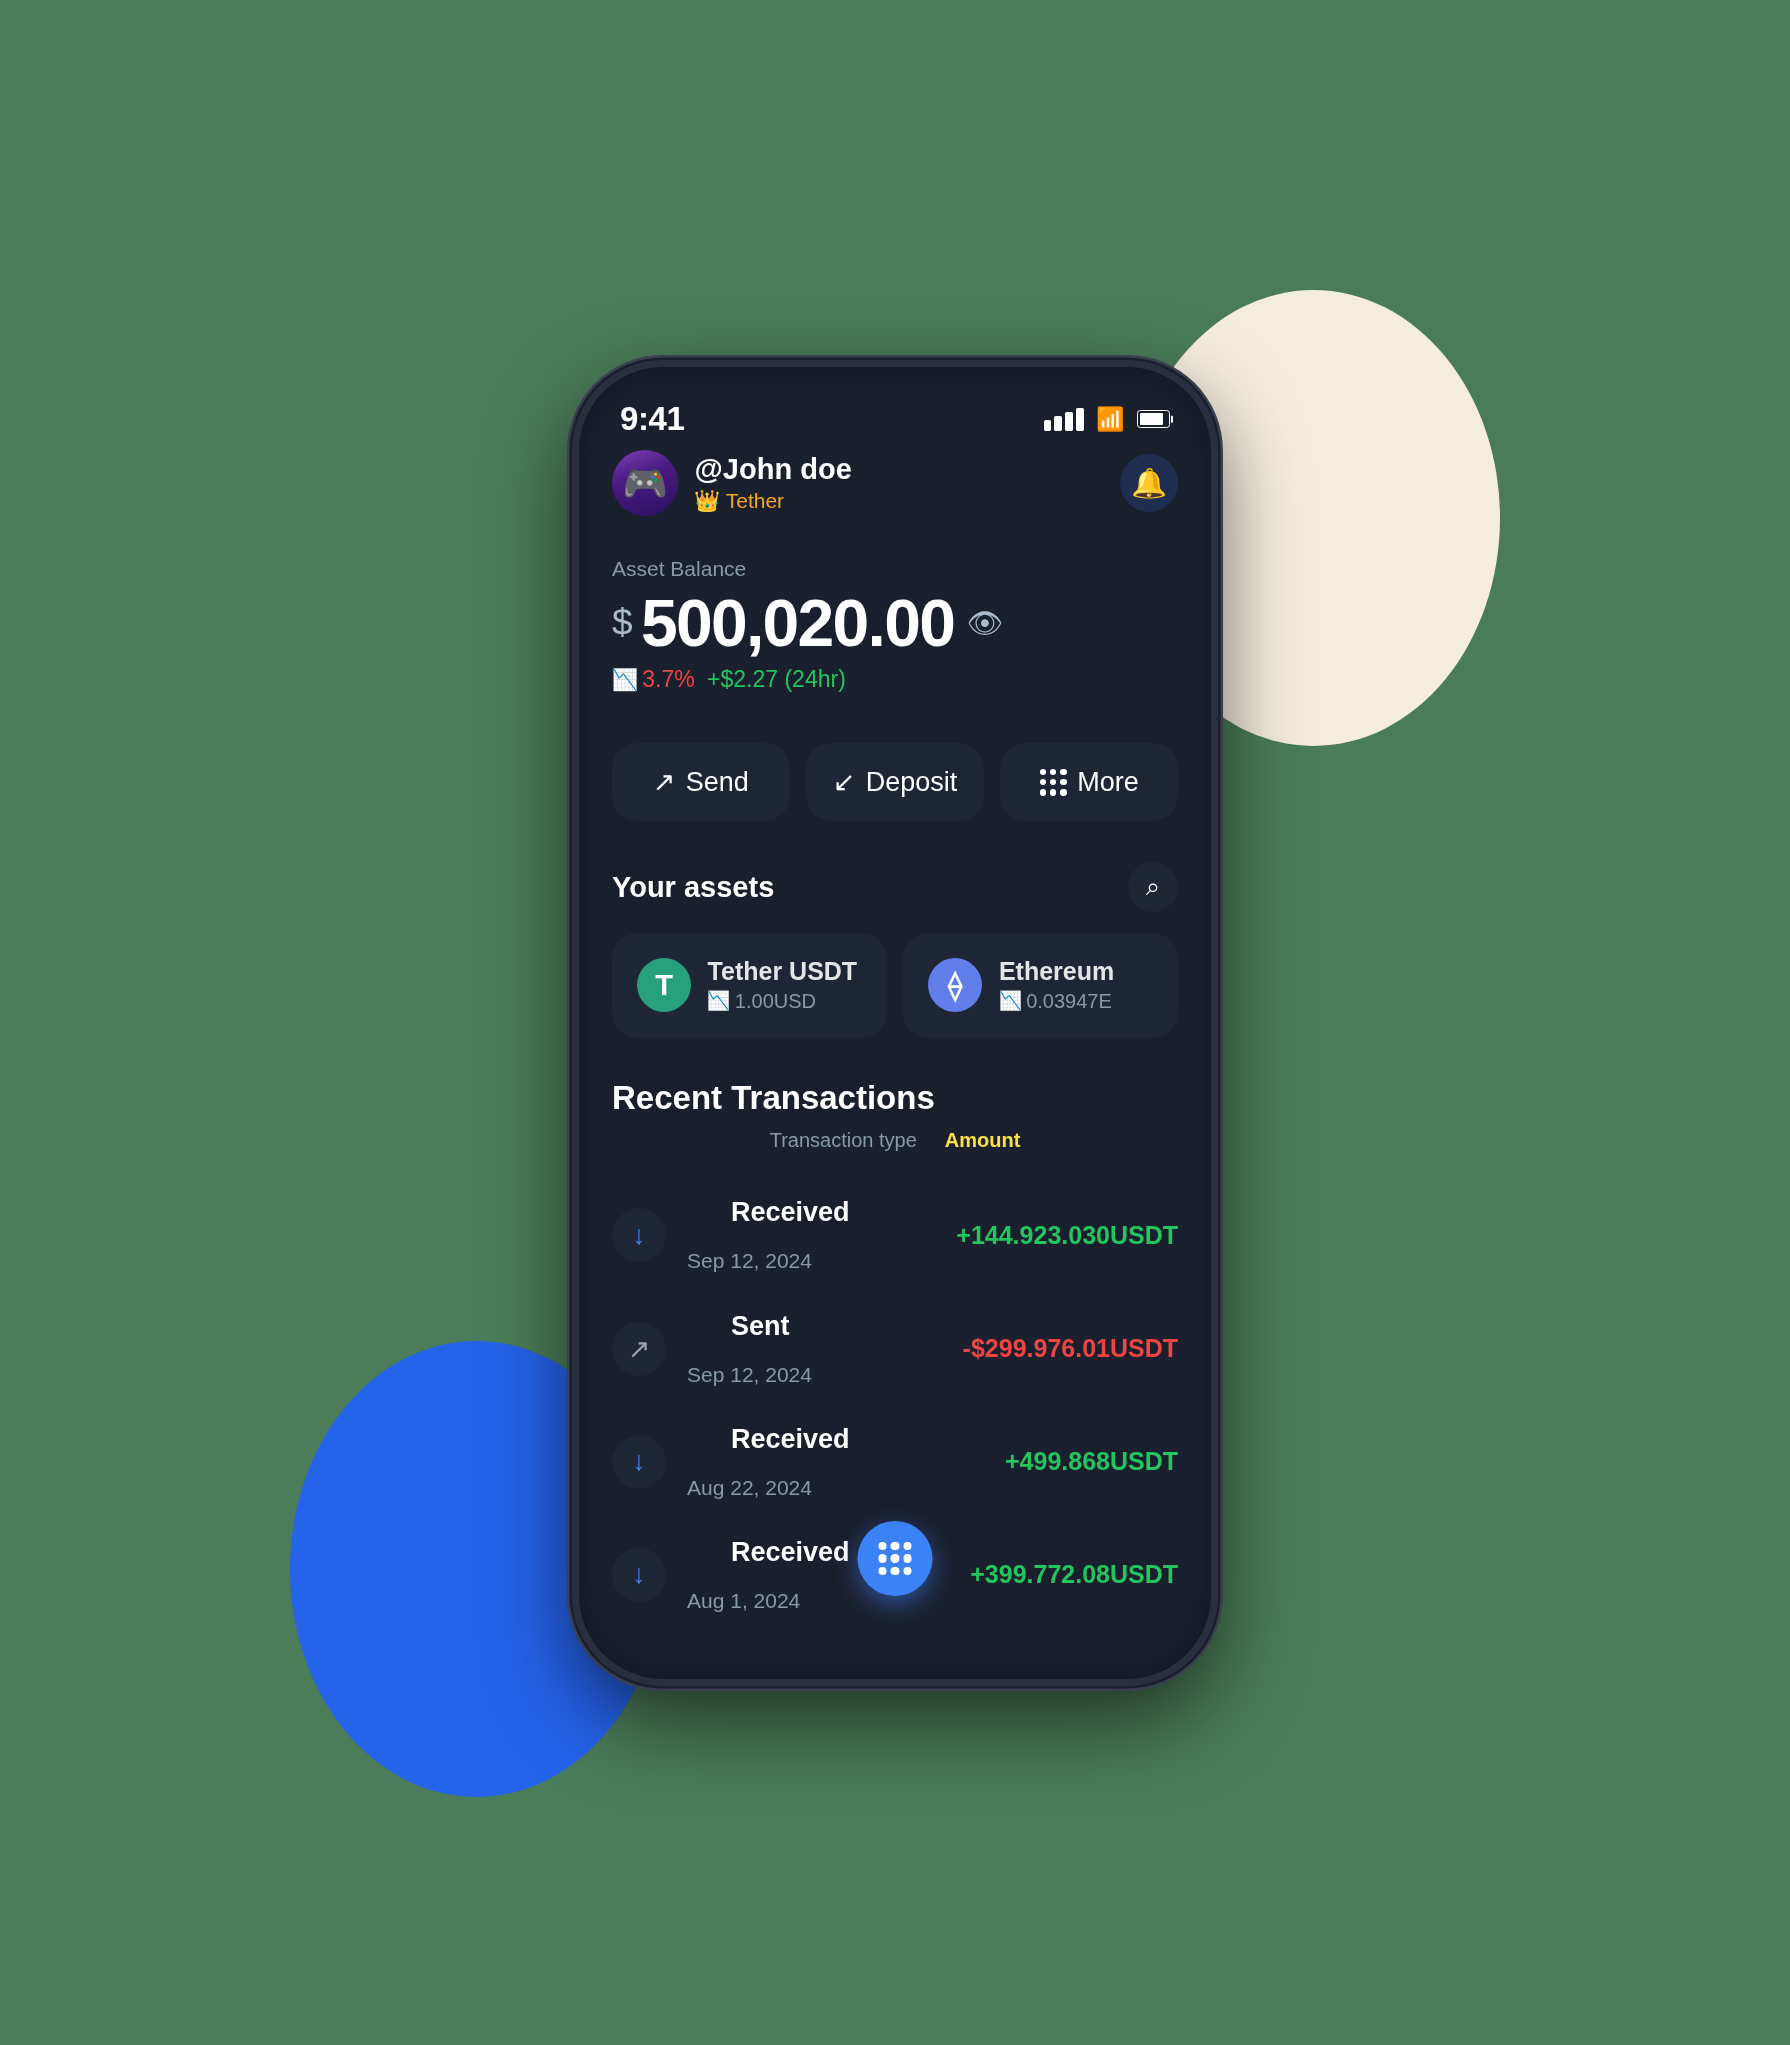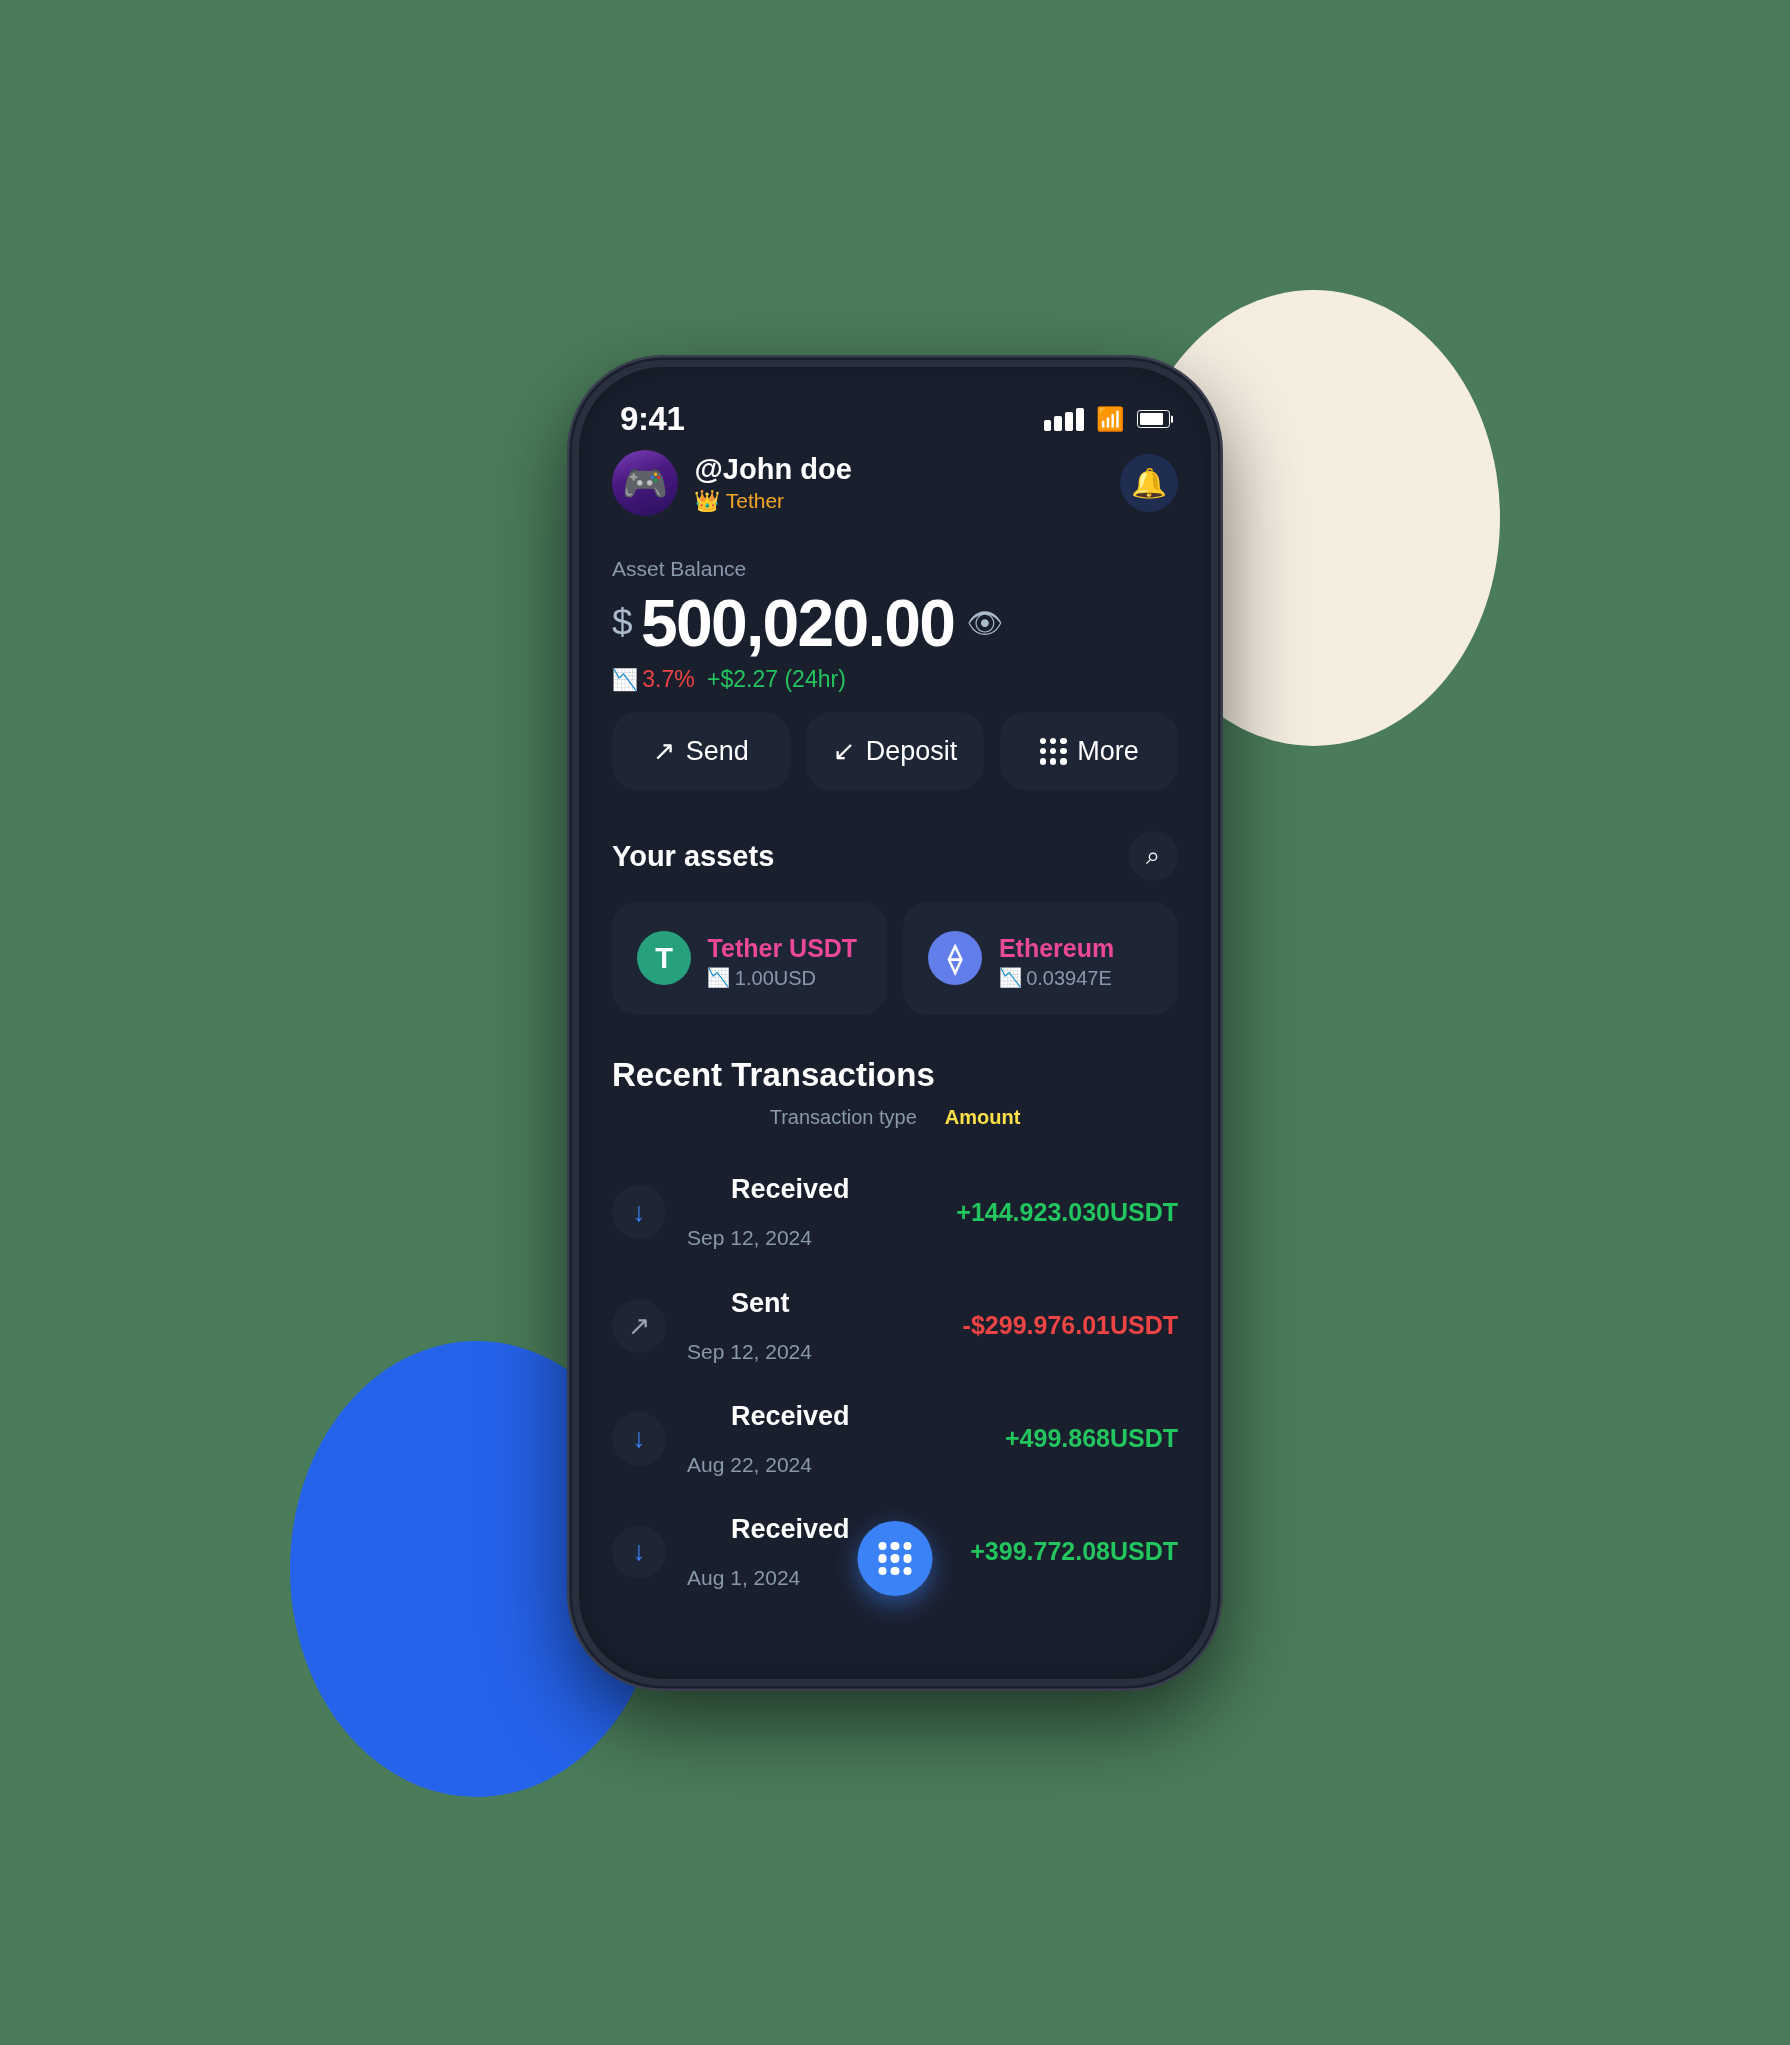--- a/index.html
+++ b/index.html
@@ -227,21 +227,21 @@
       cursor: pointer;
     }
 
     .bell-icon {
       font-size: 29px;
       color: #3b82f6;
     }
 
     
     .balance-section {
-      margin-bottom: 19px;
+      margin-bottom: 50px;
     }
 
     .balance-label {
       font-size: 21px;
       color: #8899aa;
       margin-bottom: 8.3px;
     }
 
     .balance-row {
       display: flex;
@@ -392,23 +392,22 @@
 
     .asset-logo-ethereum {
       background: #627eea;
     }
 
     .asset-info {}
 
     .asset-name {
       font-size: 25px;
       font-weight: 600;
-      color: #ec4899;
+      color: #e5e5e5;
       line-height: 1.1;
-      margin-top: 8px;
     }
 
     .asset-value {
       display: flex;
       align-items: center;
       gap: 4.1px;
       margin-top: 4.1px;
     }
 
     .asset-trend-icon {

